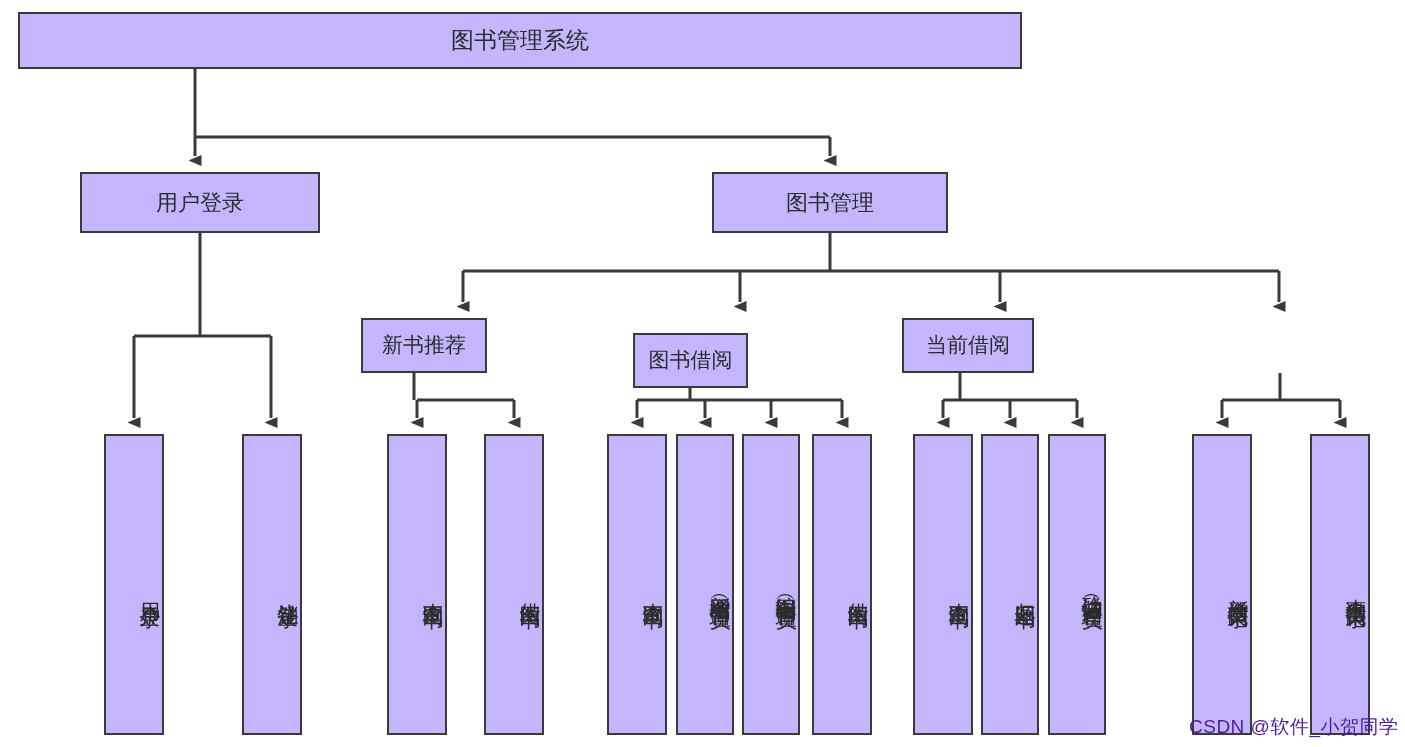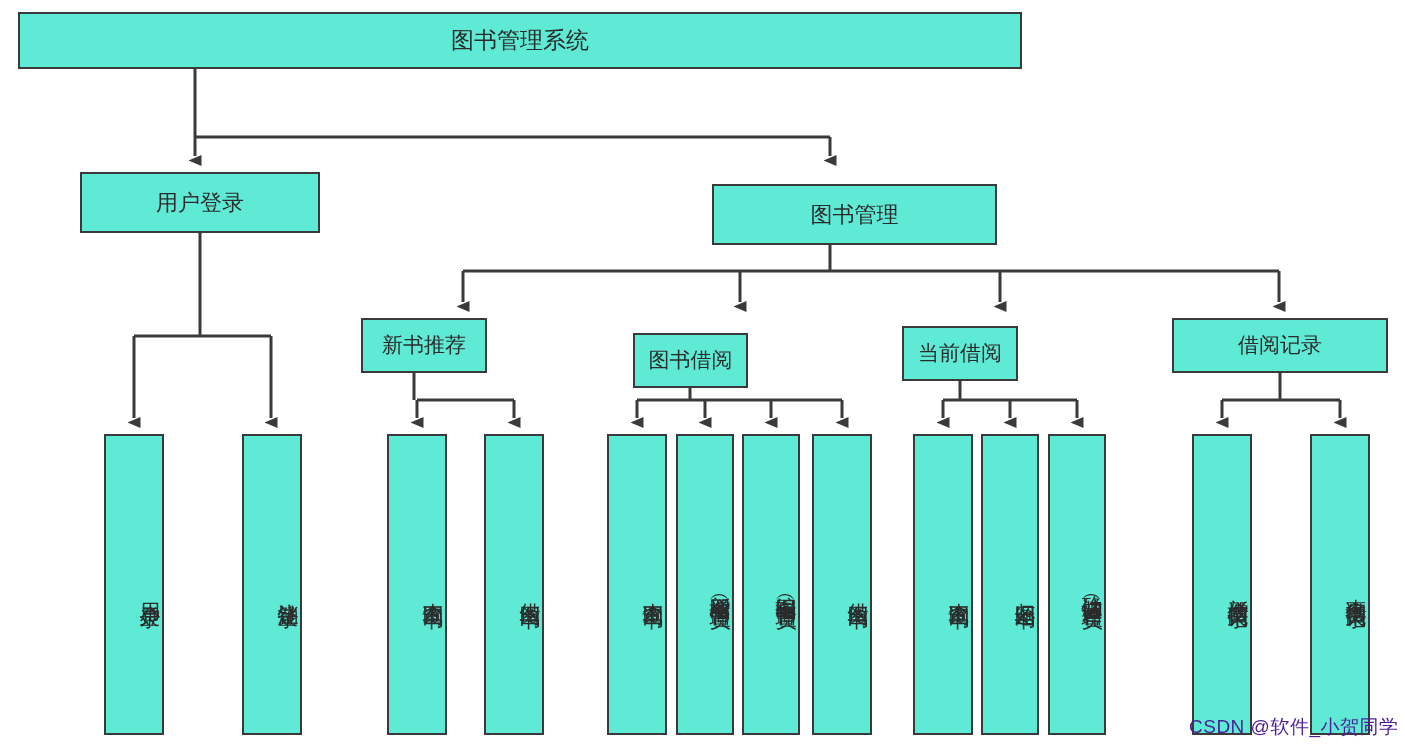--- a/index.html
+++ b/index.html
@@ -23,21 +23,21 @@
     left: 0;
     top: 0;
     width: 1405px;
     height: 747px;
     pointer-events: none;
   }
   .node {
     position: absolute;
     box-sizing: border-box;
     border: 2px solid #3a3a3a;
-    background: #5eead4;
+    background: #c4b5fd;
     display: flex;
     align-items: center;
     justify-content: center;
     color: #2b2b2b;
     line-height: 1.18;
     text-align: center;
   }
   .node.root {
     font-size: 23px;
   }
@@ -123,35 +123,32 @@
     </g>
   </svg>
 
   <div class="node root" style="left:18px;top:12px;width:1004px;height:57px;">
     <span>图书管理系统</span>
   </div>
 
   <div class="node lvl2" style="left:80px;top:172px;width:240px;height:61px;">
     <span>用户登录</span>
   </div>
-  <div class="node lvl2" style="left:712px;top:184px;width:285px;height:61px;">
+  <div class="node lvl2" style="left:712px;top:172px;width:236px;height:61px;">
     <span>图书管理</span>
   </div>
 
   <div class="node lvl3" style="left:361px;top:318px;width:126px;height:55px;">
     <span>新书推荐</span>
   </div>
   <div class="node lvl3" style="left:633px;top:318px;width:115px;height:55px;margin-top:15px;">
     <span>图书借阅</span>
   </div>
-  <div class="node lvl3" style="left:902px;top:318px;width:116px;height:55px;margin-top:8px;">
+  <div class="node lvl3" style="left:902px;top:318px;width:132px;height:55px;">
     <span>当前借阅</span>
-  </div>
-  <div class="node lvl3" style="left:1172px;top:318px;width:216px;height:55px;">
-    <span>借阅记录</span>
   </div>
 
   <div class="node leaf" style="left:104px;top:434px;width:60px;height:301px;">
     <span>用户登录</span>
   </div>
   <div class="node leaf" style="left:242px;top:434px;width:60px;height:301px;">
     <span>注销登录</span>
   </div>
   <div class="node leaf" style="left:387px;top:434px;width:60px;height:301px;">
     <span>查询图书</span>

